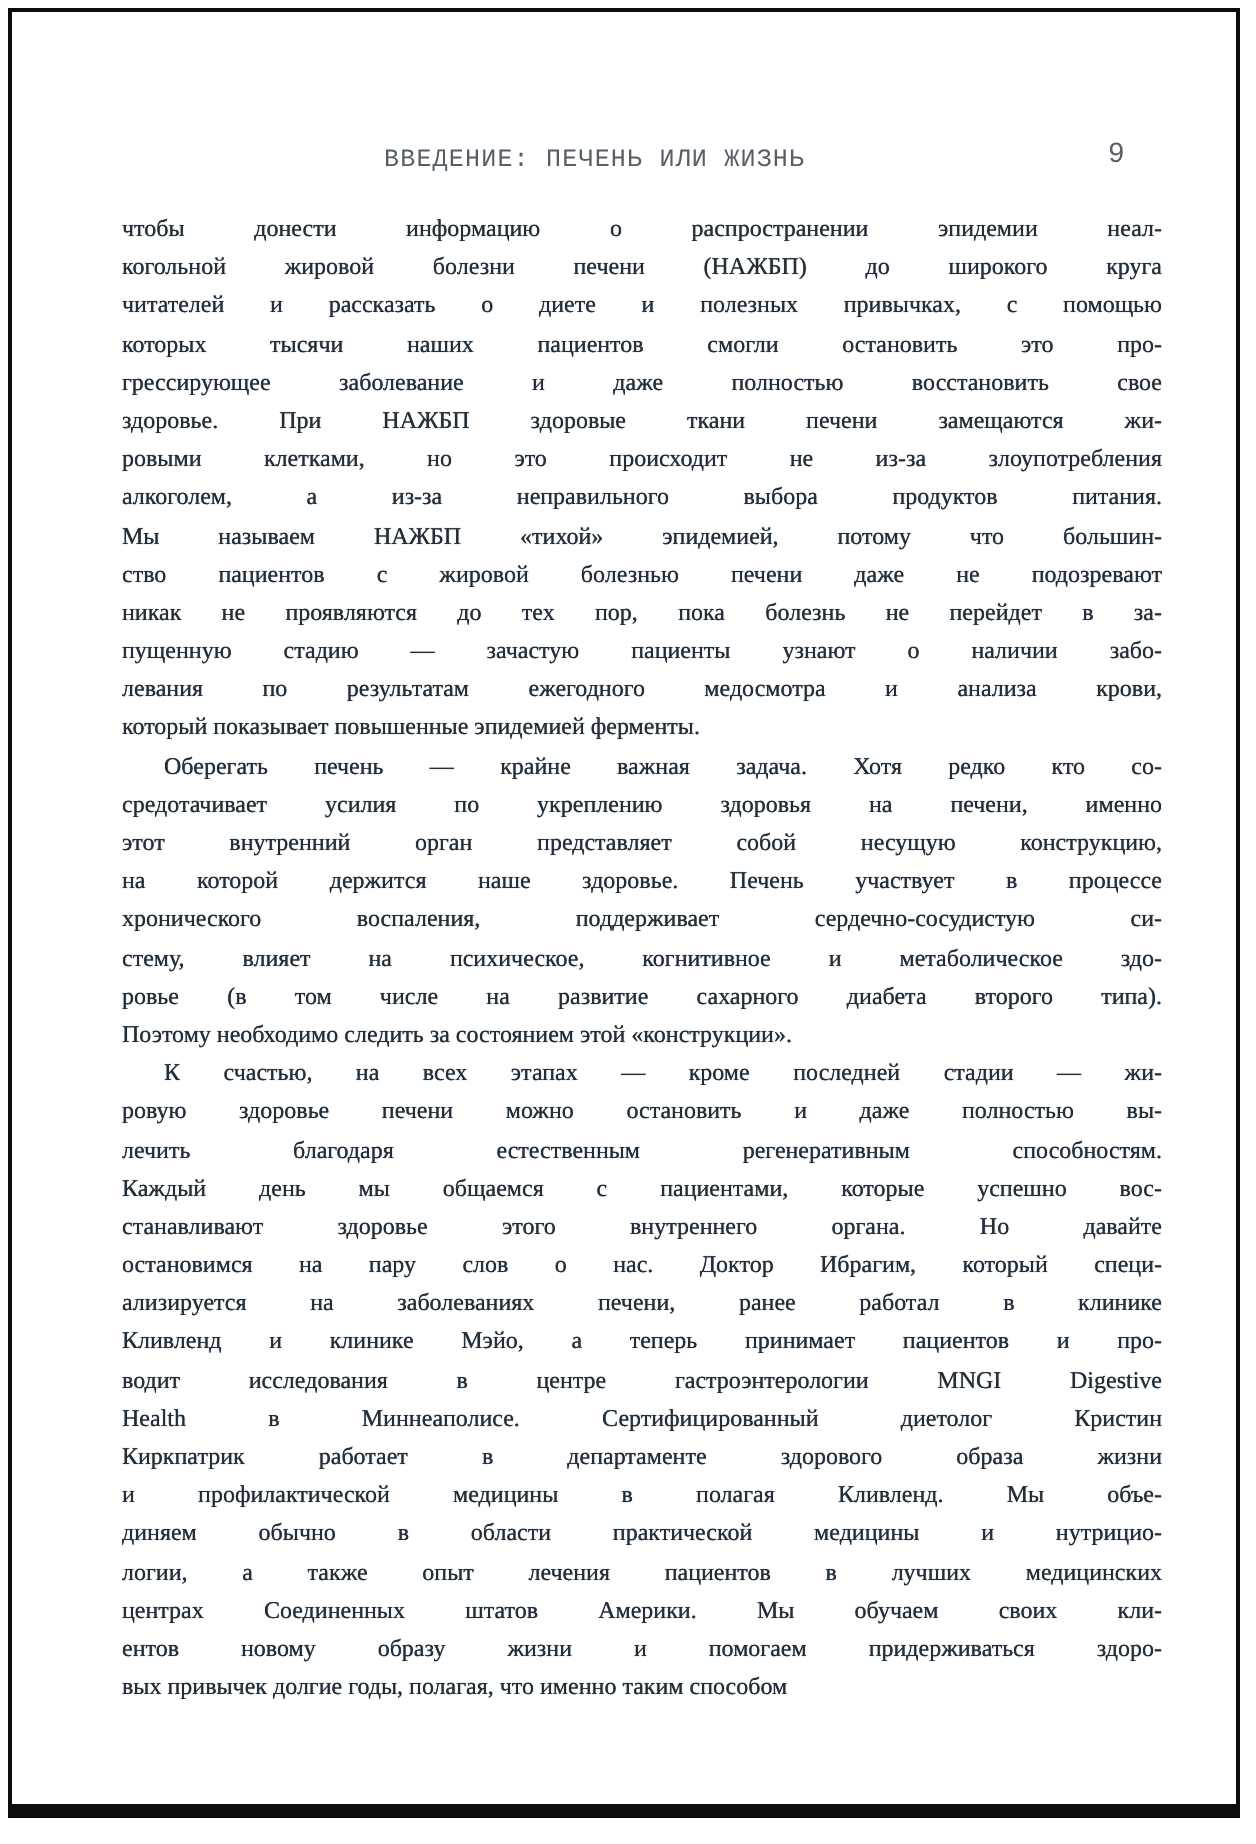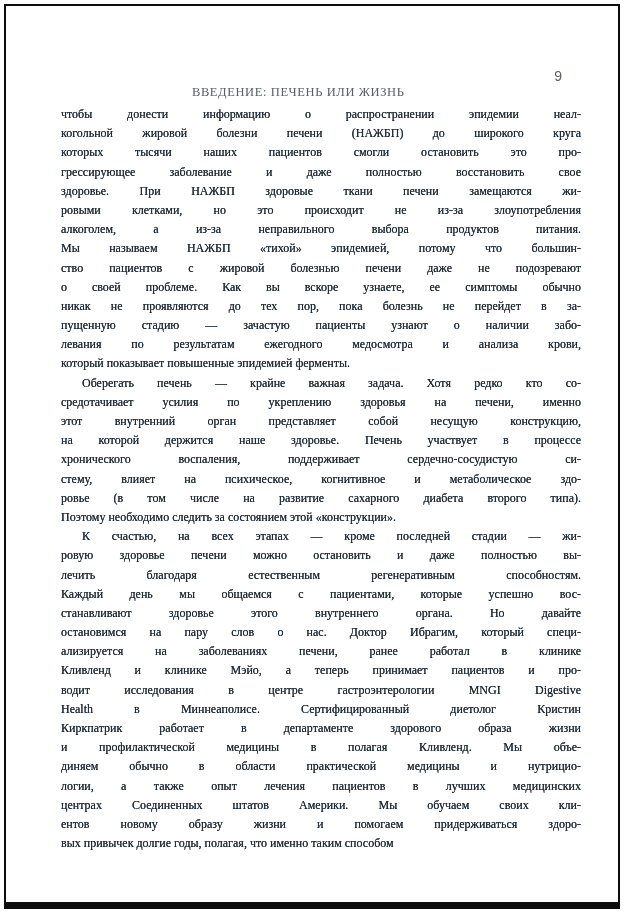--- a/index.html
+++ b/index.html
@@ -33,22 +33,22 @@
   .running-head {
     position: absolute;
     left: 0;
     top: 63px;
     width: 628px;
     height: 18px;
   }
   .header-title {
     position: absolute;
     left: 186px;
-    top: 16px;
-    font-family: Liberation Serif, serif;
+    top: 4px;
+    font-family: Liberation Mono, monospace;
     font-size: 12.5px;
     letter-spacing: 0.6px;
     color: var(--header-color, #565e66);
   }
   .page-number {
     position: absolute;
     right: 72px;
     top: -1px;
     font-family: "Liberation Sans", "DejaVu Sans", sans-serif;
     font-size: 14px;
@@ -83,28 +83,28 @@
 
 <div class="canvas">
   <div class="page-frame">
     <div class="running-head">
       <span class="header-title">ВВЕДЕНИЕ: ПЕЧЕНЬ ИЛИ ЖИЗНЬ</span>
       <span class="page-number">9</span>
     </div>
     <div class="body-text" id="body-text">
         <div class="text-line">чтобы донести информацию о распространении эпидемии неал-</div>
         <div class="text-line">когольной жировой болезни печени (НАЖБП) до широкого круга</div>
+        <div class="text-line">читателей и рассказать о диете и полезных привычках, с помощью</div>
         <div class="text-line">которых тысячи наших пациентов смогли остановить это про-</div>
         <div class="text-line">грессирующее заболевание и даже полностью восстановить свое</div>
         <div class="text-line">здоровье. При НАЖБП здоровые ткани печени замещаются жи-</div>
         <div class="text-line">ровыми клетками, но это происходит не из-за злоупотребления</div>
         <div class="text-line">алкоголем, а из-за неправильного выбора продуктов питания.</div>
         <div class="text-line">Мы называем НАЖБП «тихой» эпидемией, потому что большин-</div>
         <div class="text-line">ство пациентов с жировой болезнью печени даже не подозревают</div>
-        <div class="text-line">о своей проблеме. Как вы вскоре узнаете, ее симптомы обычно</div>
         <div class="text-line">никак не проявляются до тех пор, пока болезнь не перейдет в за-</div>
         <div class="text-line">пущенную стадию — зачастую пациенты узнают о наличии забо-</div>
         <div class="text-line">левания по результатам ежегодного медосмотра и анализа крови,</div>
         <div class="text-line last">который показывает повышенные эпидемией ферменты.</div>
         <div class="text-line indent">Оберегать печень — крайне важная задача. Хотя редко кто со-</div>
         <div class="text-line">средотачивает усилия по укреплению здоровья на печени, именно</div>
         <div class="text-line">этот внутренний орган представляет собой несущую конструкцию,</div>
         <div class="text-line">на которой держится наше здоровье. Печень участвует в процессе</div>
         <div class="text-line">хронического воспаления, поддерживает сердечно-сосудистую си-</div>
         <div class="text-line">стему, влияет на психическое, когнитивное и метаболическое здо-</div>

